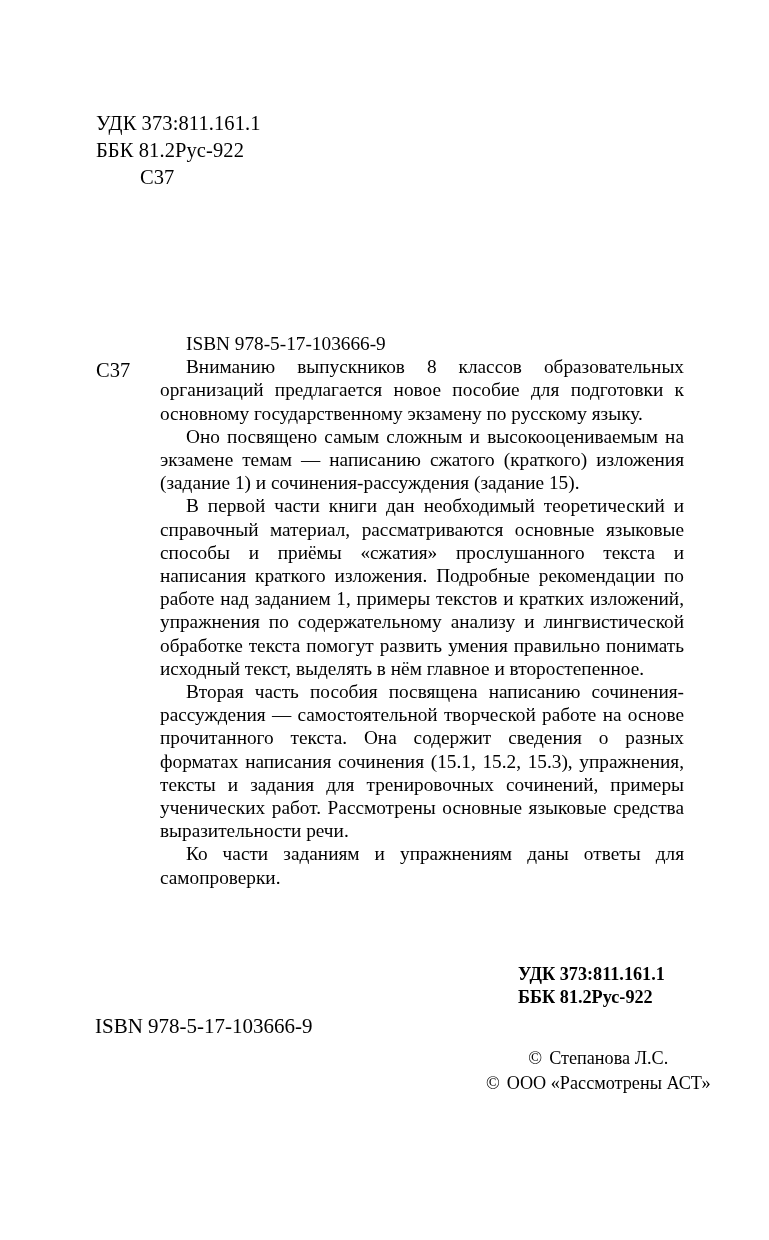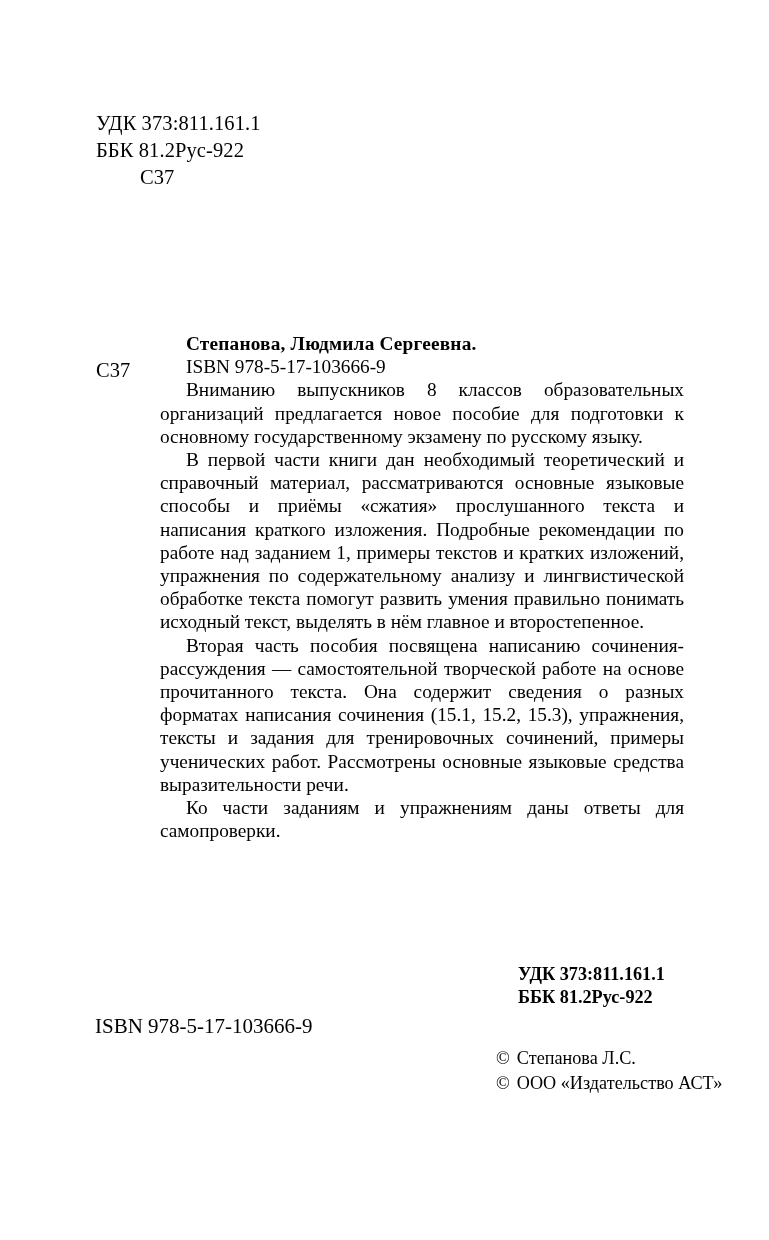--- a/index.html
+++ b/index.html
@@ -88,60 +88,61 @@
     left: 95px;
     top: 1013px;
     font-size: 21px;
     line-height: 26px;
     white-space: nowrap;
   }
 
   
   .copyright {
     position: absolute;
-    left: 496px;
+    left: 486px;
     top: 1046px;
     font-size: 18.2px;
     line-height: 25px;
     white-space: nowrap;
+    text-align: center;
   }
   .copyright .ln { display: block; }
   .copyright .mark { margin-right: 7px; }
 </style>
 </head>
 <body>
 
 <div class="page">
 
   <div class="cip-head">
     <span class="ln">УДК 373:811.161.1</span>
     <span class="ln">ББК 81.2Рус-922</span>
     <span class="ln indent">С37</span>
   </div>
 
   <div class="shelf-mark">С37</div>
 
   <div class="cip-body">
-    <p class="author-name">Степанова, Людмила Сергеевна.</p>
     <p>ISBN 978-5-17-103666-9</p>
     <p>Вниманию выпускников 8 классов образовательных организаций предлагается новое пособие для подготовки к основному государственному экзамену по русскому языку.</p>
+    <p>Оно посвящено самым сложным и высокооцениваемым на экзамене темам — написанию сжатого (краткого) изложения (задание 1) и сочинения-рассуждения (задание 15).</p>
     <p>В первой части книги дан необходимый теоретический и справочный материал, рассматриваются основные языковые способы и приёмы «сжатия» прослушанного текста и написания краткого изложения. Подробные рекомендации по работе над заданием 1, примеры текстов и кратких изложений, упражнения по содержательному анализу и лингвистической обработке текста помогут развить умения правильно понимать исходный текст, выделять в нём главное и второстепенное.</p>
     <p>Вторая часть пособия посвящена написанию сочинения-рассуждения — самостоятельной творческой работе на основе прочитанного текста. Она содержит сведения о разных форматах написания сочинения (15.1, 15.2, 15.3), упражнения, тексты и задания для тренировочных сочинений, примеры ученических работ. Рассмотрены основные языковые средства выразительности речи.</p>
     <p> Ко части заданиям и упражнениям даны ответы для самопроверки.</p>
   </div>
 
   <div class="cip-foot">
     <span class="ln">УДК 373:811.161.1</span>
     <span class="ln">ББК 81.2Рус-922</span>
   </div>
 
   <div class="isbn-foot">ISBN 978-5-17-103666-9</div>
 
   <div class="copyright">
     <span class="ln">
       <span class="mark">©</span><span>Степанова Л.С.</span>
     </span>
     <span class="ln">
-      <span class="mark">©</span><span>ООО «Издательство АСТ»</span>
+      <span class="mark">©</span><span>ООО «Рассмотрены АСТ»</span>
     </span>
   </div>
 
 </div>
 
 </body></html>

